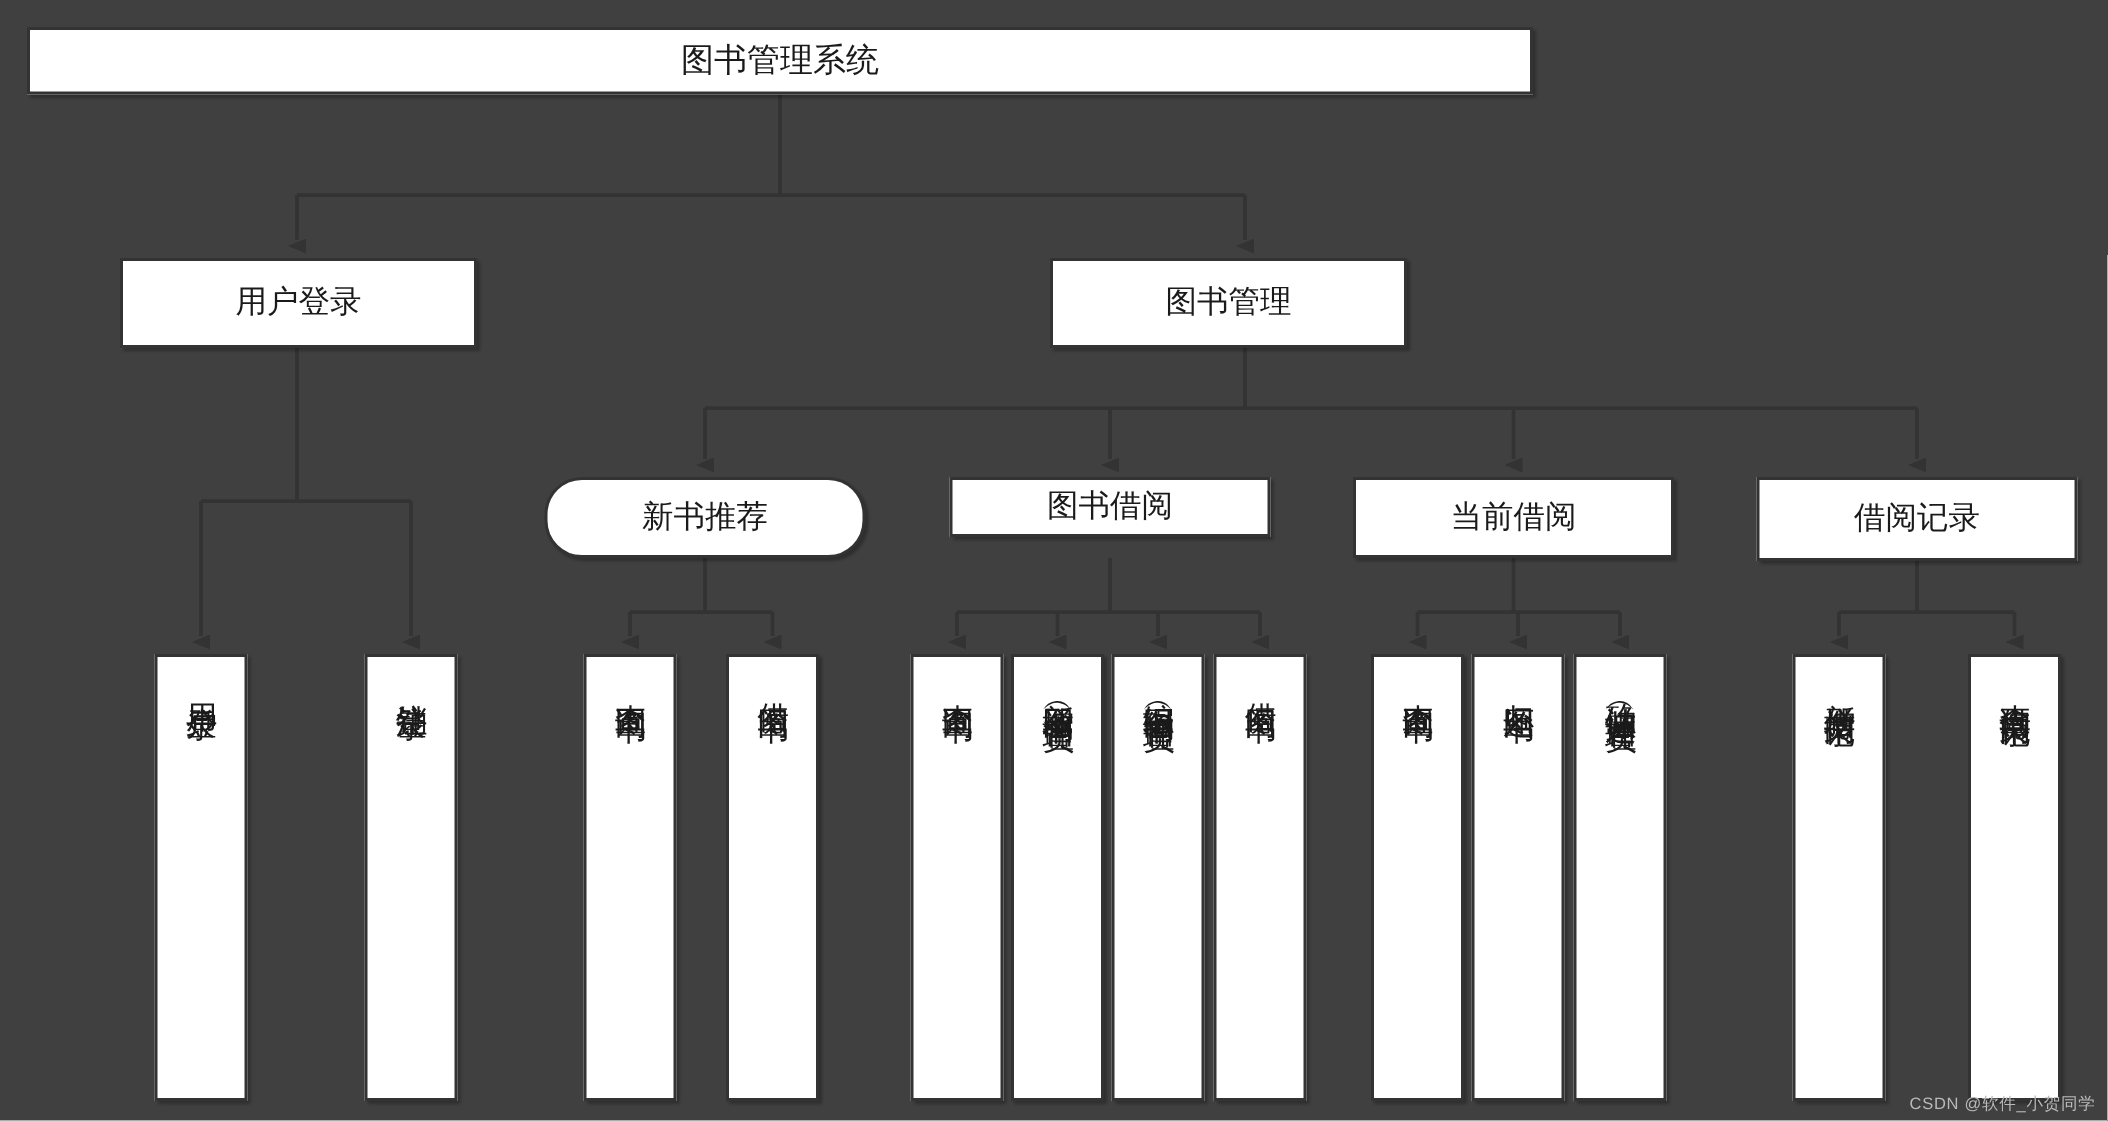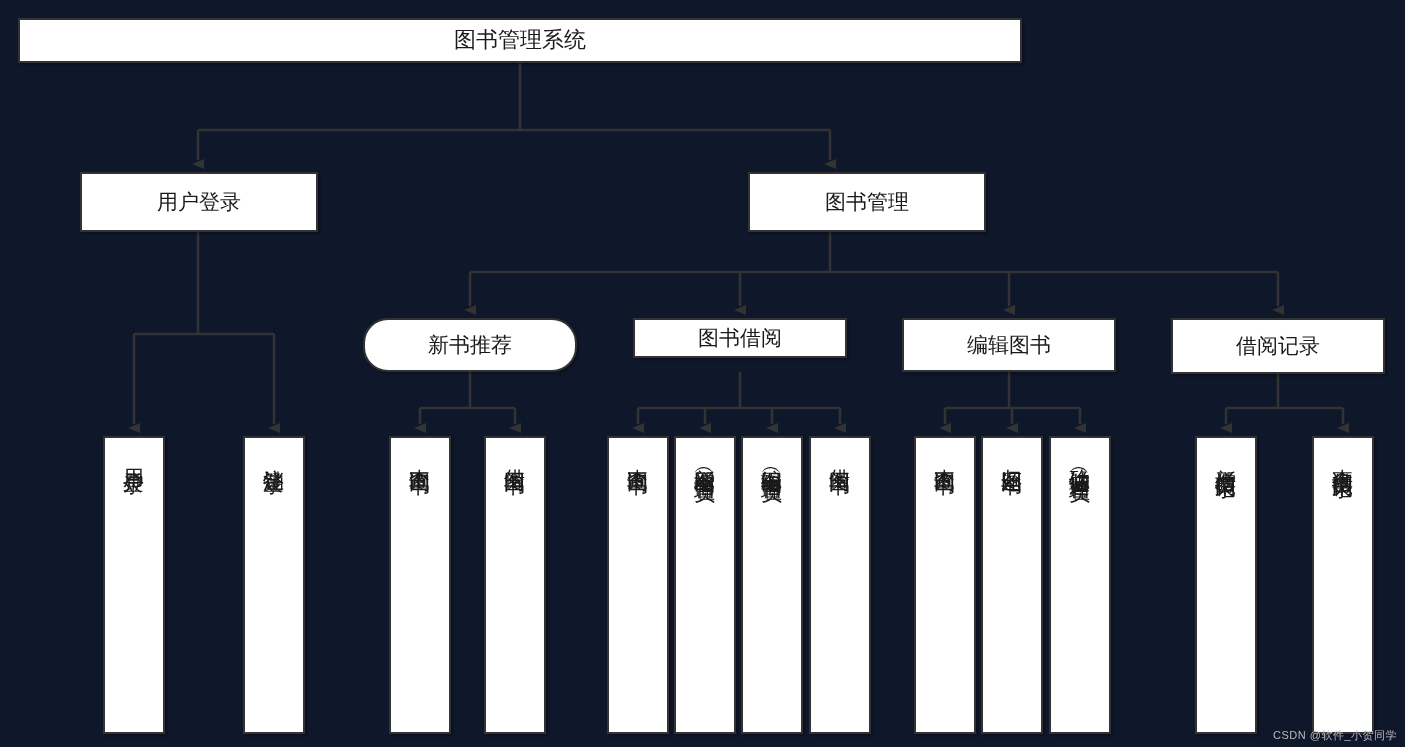--- a/index.html
+++ b/index.html
@@ -8,21 +8,21 @@
     padding: 0;
     background: #ffffff;
   }
   body {
     font-family: "Liberation Sans", "DejaVu Sans", sans-serif;
   }
   #canvas {
     position: relative;
     width: 1405px;
     height: 747px;
-    background: #0f172a;
+    background: #404040;
     overflow: hidden;
   }
   #edges {
     position: absolute;
     left: 0;
     top: 0;
     width: 1405px;
     height: 747px;
     pointer-events: none;
   }
@@ -128,32 +128,32 @@
     </g>
   </svg>
 
   <div class="node root horiz" style="left:18px; top:18px; width:1004px; height:45px;">
     <span class="label">图书管理系统</span>
   </div>
 
   <div class="node horiz" style="left:80px; top:172px; width:238px; height:60px;">
     <span class="label">用户登录</span>
   </div>
-  <div class="node horiz" style="left:748px; top:172px; width:238px; height:60px;">
+  <div class="node horiz" style="left:700px; top:172px; width:238px; height:60px;">
     <span class="label">图书管理</span>
   </div>
 
   <div class="node horiz" style="left:363px; top:318px; width:214px; height:54px;border-radius:25px;">
     <span class="label">新书推荐</span>
   </div>
   <div class="node horiz" style="left:633px; top:318px; width:214px; height:40px;">
     <span class="label">图书借阅</span>
   </div>
   <div class="node horiz" style="left:902px; top:318px; width:214px; height:54px;">
-    <span class="label">编辑图书</span>
+    <span class="label">当前借阅</span>
   </div>
   <div class="node horiz" style="left:1171px; top:318px; width:214px; height:56px;">
     <span class="label">借阅记录</span>
   </div>
 
   <div class="node vert" style="left:103px; top:436px; width:62px; height:298px;">
     <span class="label">用户登录</span>
   </div>
   <div class="node vert" style="left:243px; top:436px; width:62px; height:298px;">
     <span class="label">注销登录</span>

